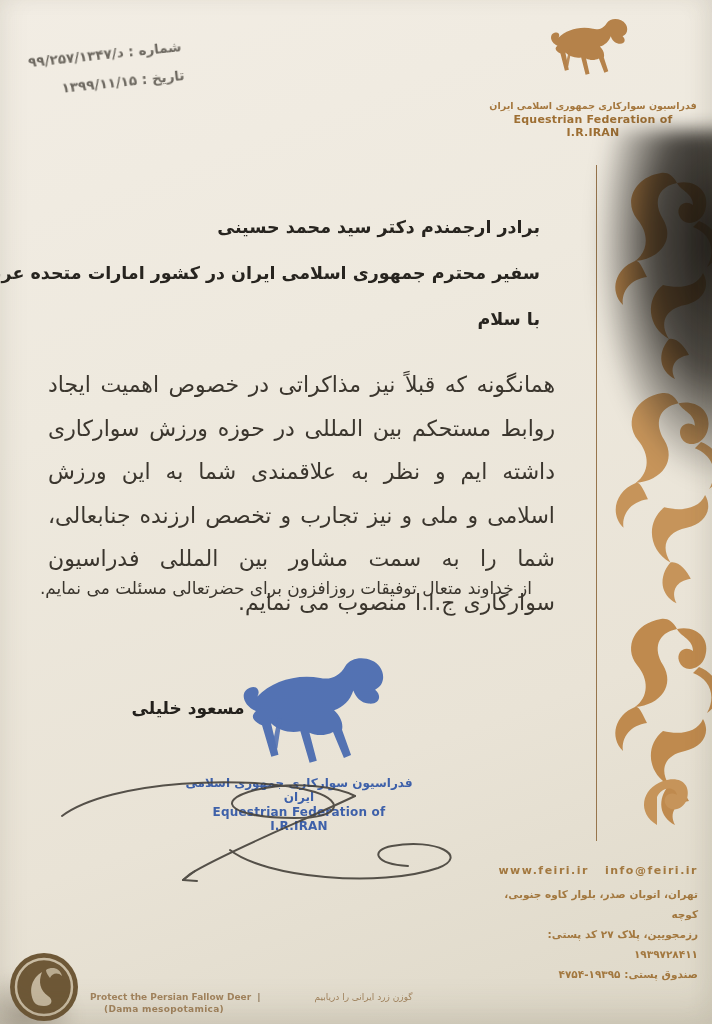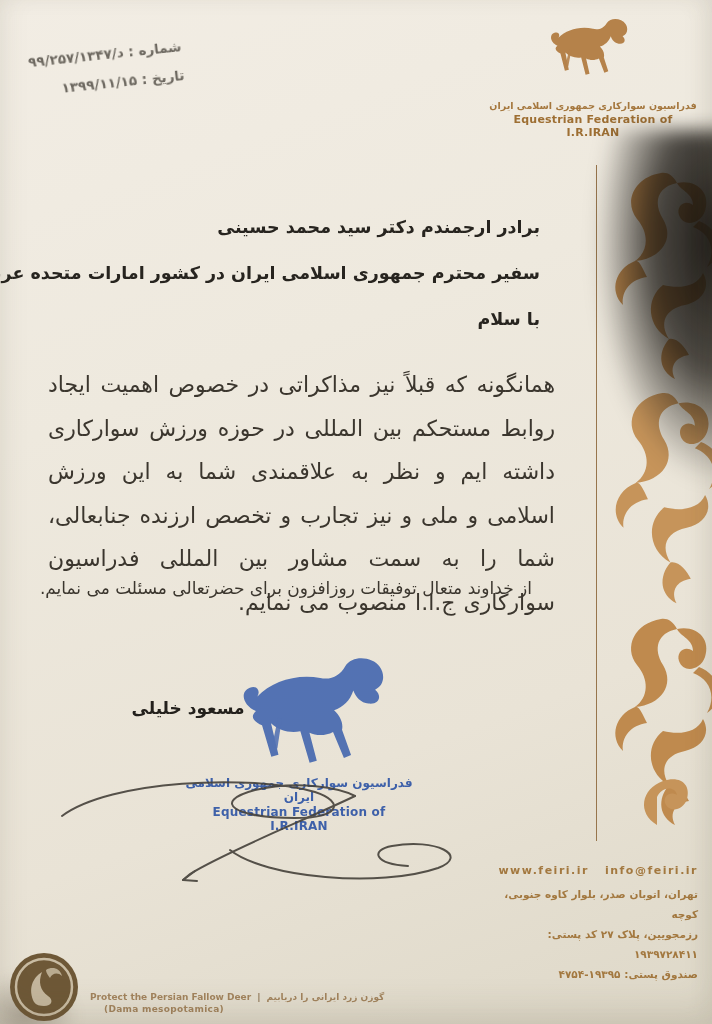--- a/index.html
+++ b/index.html
@@ -49,21 +49,21 @@
   
   .contact{position:absolute;right:14px;top:864px;width:212px;color:#a3783f;}
   .contact .webline{font-size:11px;letter-spacing:1.5px;font-weight:600;text-align:right;margin-bottom:7px;}
   .contact .webline .gap{display:inline-block;width:16px;}
   .contact .fa{direction:rtl;font-size:10.5px;line-height:20px;font-weight:600;text-align:right;}
   .contact .phone{font-weight:700;}
   
   .deer{position:absolute;left:8px;top:950px;}
   .deer-caption{position:absolute;left:90px;top:992px;color:#97744a;font-size:9px;font-weight:600;opacity:.85;}
   .deer-caption .bar{margin:0 6px;color:#7d5f3c;}
-  .deer-caption .fa{direction:rtl;unicode-bidi:isolate;font-weight:700;}
+  .deer-caption .fa{direction:rtl;unicode-bidi:isolate;font-weight:400;margin-left:48px;}
   .deer-caption .latin{margin-top:2px;margin-left:14px;letter-spacing:.3px;}
 </style>
 </head>
 <body>
 
 <div class="page">
 
   <svg width="0" height="0" style="position:absolute">
     <defs>
       <symbol id="horse" viewBox="0 0 200 150">

